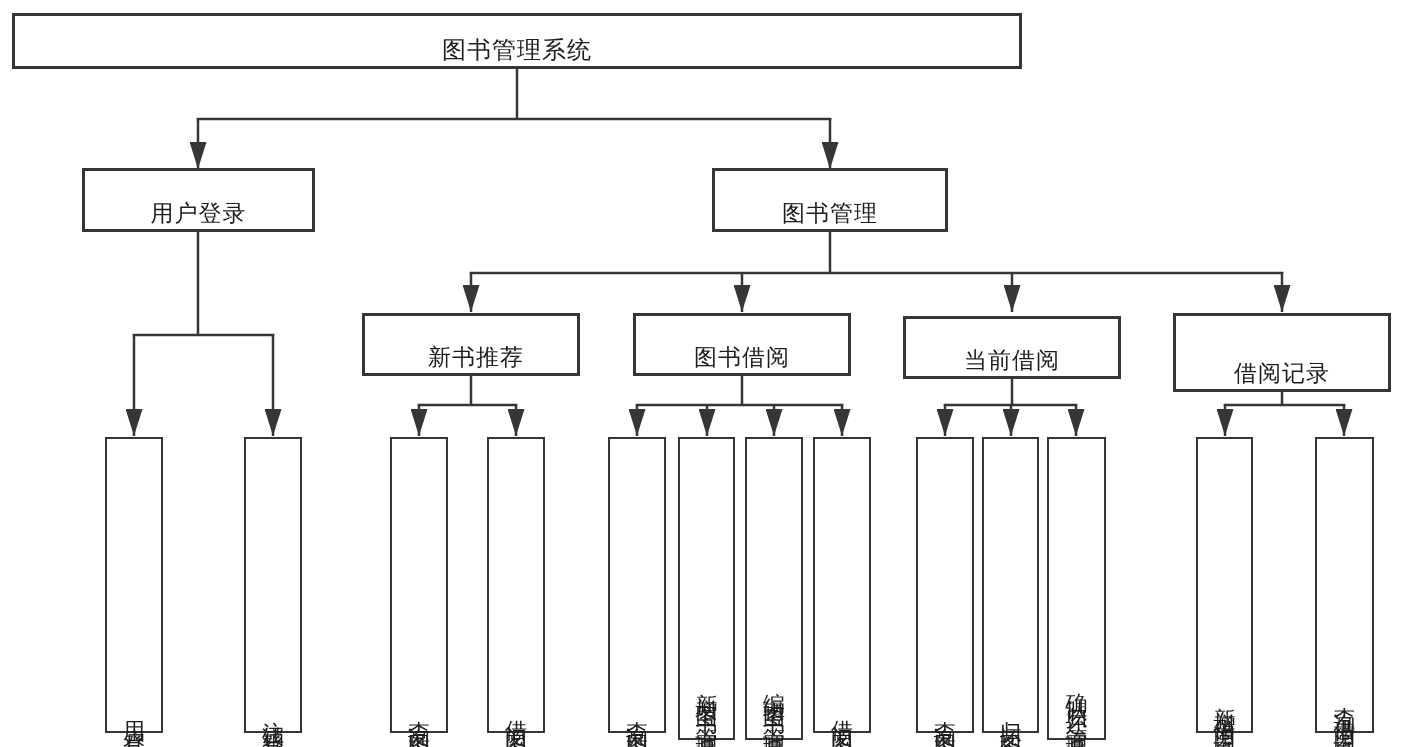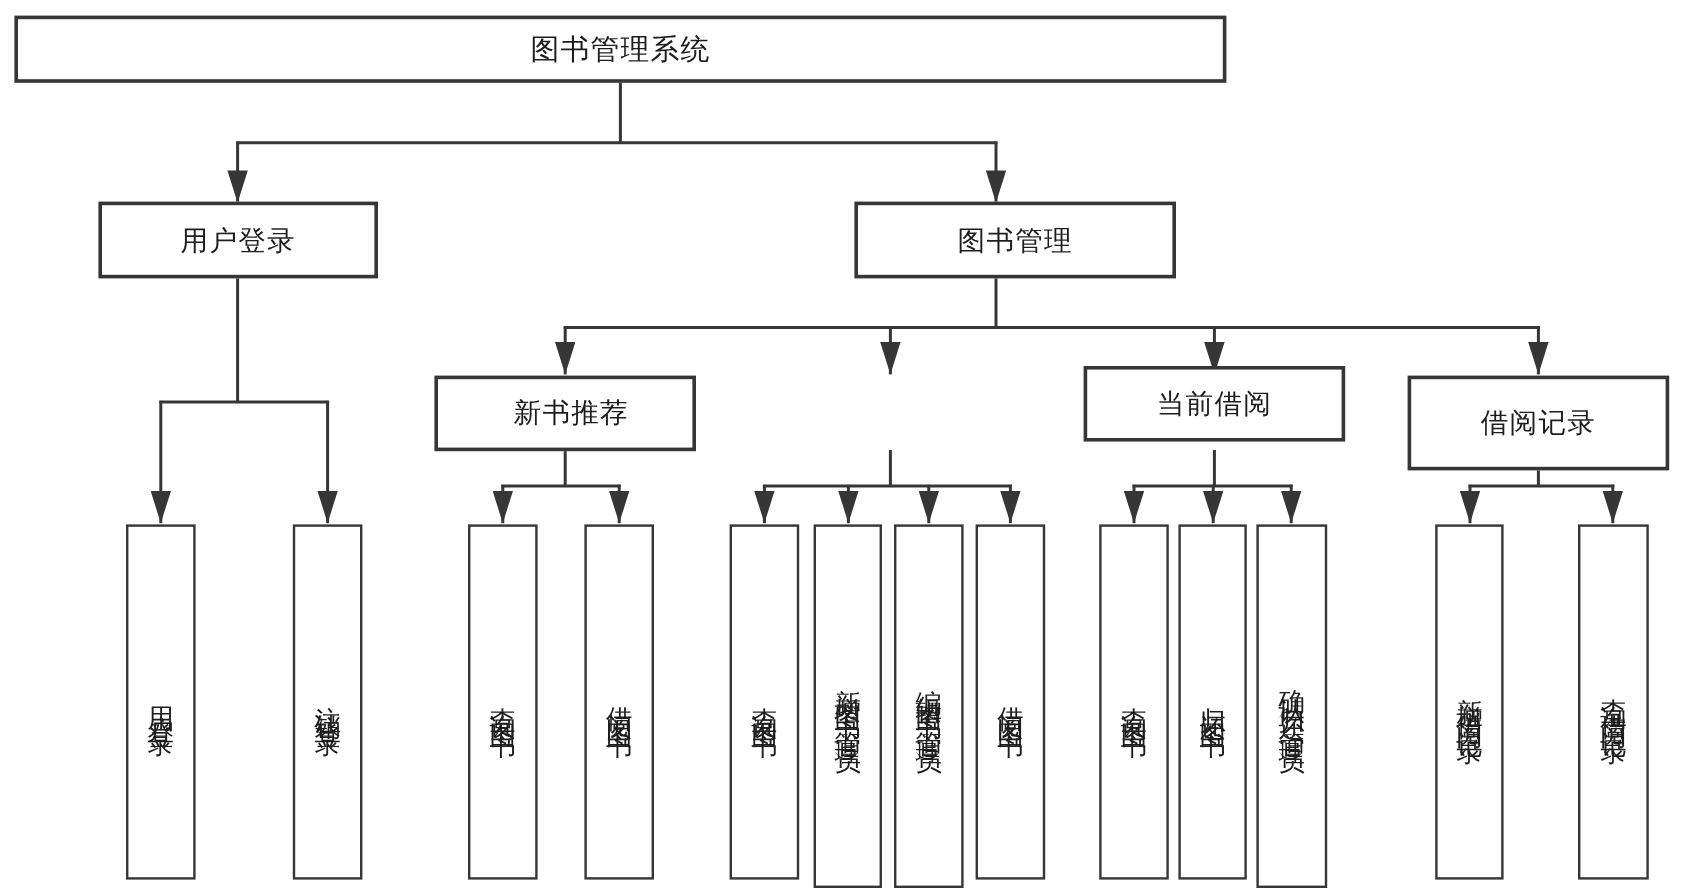--- a/index.html
+++ b/index.html
@@ -21,21 +21,21 @@
     width: 1405px; height: 747px;
     pointer-events: none;
     z-index: 1;
   }
   .box {
     position: absolute;
     box-sizing: border-box;
     border: 3px solid #363636;
     background: #ffffff;
     display: flex;
-    align-items: center;
+    align-items: flex-end;
     justify-content: center;
     color: #1d1d1d;
     z-index: 2;
   }
   .box.root  { font-size: 24px; letter-spacing: 1px; }
   .box.hnode { font-size: 23px; letter-spacing: 1px; }
   .box.leaf  { border-width: 2.5px; }
   .vtext {
     writing-mode: vertical-rl;
     font-size: 22px;
@@ -110,28 +110,31 @@
     </g>
   </svg>
 
   <div class="box root" style="left:12px; top:13px; width:1010px; height:56px;">
     <span>图书管理系统</span>
   </div>
 
   <div class="box hnode" style="left:82px; top:168px; width:233px; height:64px;">
     <span>用户登录</span>
   </div>
-  <div class="box hnode" style="left:712px; top:168px; width:268px; height:64px;">
+  <div class="box hnode" style="left:712px; top:168px; width:236px; height:64px;">
     <span>图书管理</span>
   </div>
 
   <div class="box hnode" style="left:362px; top:313px; width:218px; height:63px;padding-left:10px;">
     <span>新书推荐</span>
   </div>
-  <div class="box hnode" style="left:903px; top:305px; width:218px; height:63px;">
+  <div class="box hnode" style="left:633px; top:313px; width:218px; height:63px;">
+    <span>图书借阅</span>
+  </div>
+  <div class="box hnode" style="left:903px; top:316px; width:218px; height:63px;">
     <span>当前借阅</span>
   </div>
   <div class="box hnode" style="left:1173px; top:313px; width:218px; height:79px;">
     <span>借阅记录</span>
   </div>
 
   <div class="box leaf" style="left:105px; top:437px; width:58px; height:296px;">
     <span class="vtext">用户登录</span>
   </div>
   <div class="box leaf" style="left:244px; top:437px; width:58px; height:296px;">

